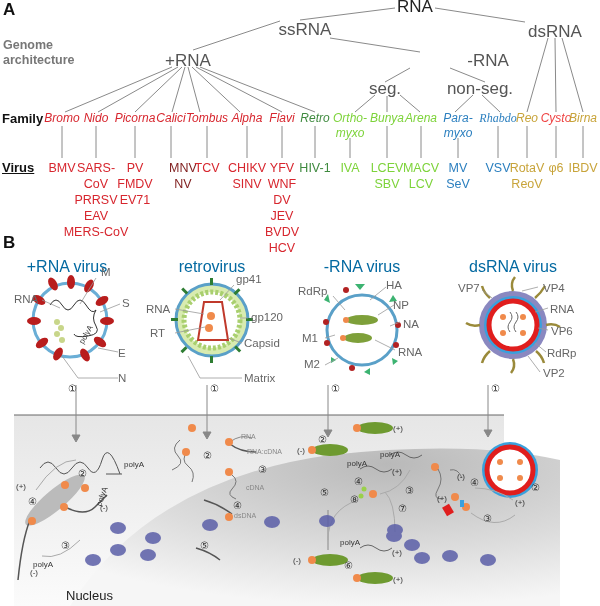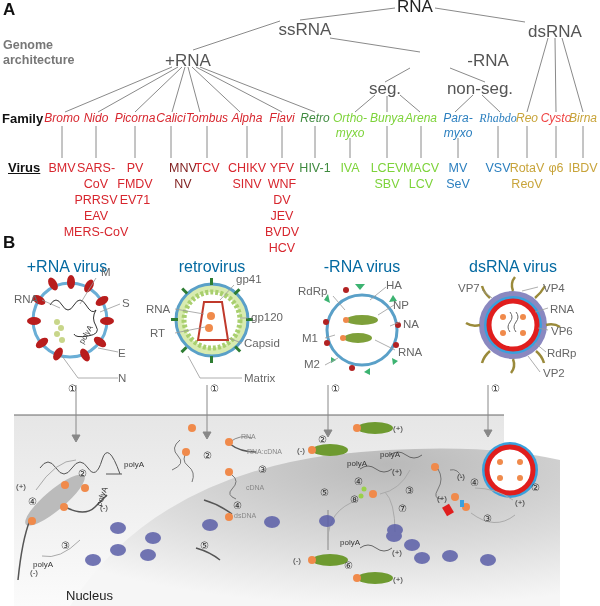--- a/index.html
+++ b/index.html
@@ -81,21 +81,21 @@
 <div class="abs node" style="left:188px;top:51px;">+RNA</div>
 <div class="abs node" style="left:444px;top:51px;margin-left:44px;">-RNA</div>
 <div class="abs node" style="left:385px;top:79px;">seg.</div>
 <div class="abs node" style="left:480px;top:79px;">non-seg.</div>
 
 <div class="abs genome" style="left:3px;top:38px;">
   <div>Genome</div>
   <div>architecture</div>
 </div>
 <div class="abs rowlabel" style="left:2px;top:111px;">Family</div>
-<div class="abs rowlabel" style="left:8px;top:160px;text-decoration:underline;">Virus</div>
+<div class="abs rowlabel" style="left:2px;top:160px;text-decoration:underline;">Virus</div>
 
 <div id="families">
     <div class="abs fam" style="left: 62px; top: 111px; transform: translateX(-50%); color: rgb(215, 38, 46); text-align: center; line-height: 15px;">
       <div>Bromo</div>
     </div>
     <div class="abs vir" style="left: 62px; top: 160px; color: rgb(215, 38, 46);">
       <div>BMV</div>
     </div>
     <div class="abs fam" style="left: 96px; top: 111px; transform: translateX(-50%); color: rgb(215, 38, 46); text-align: center; line-height: 15px;">
       <div>Nido</div>

